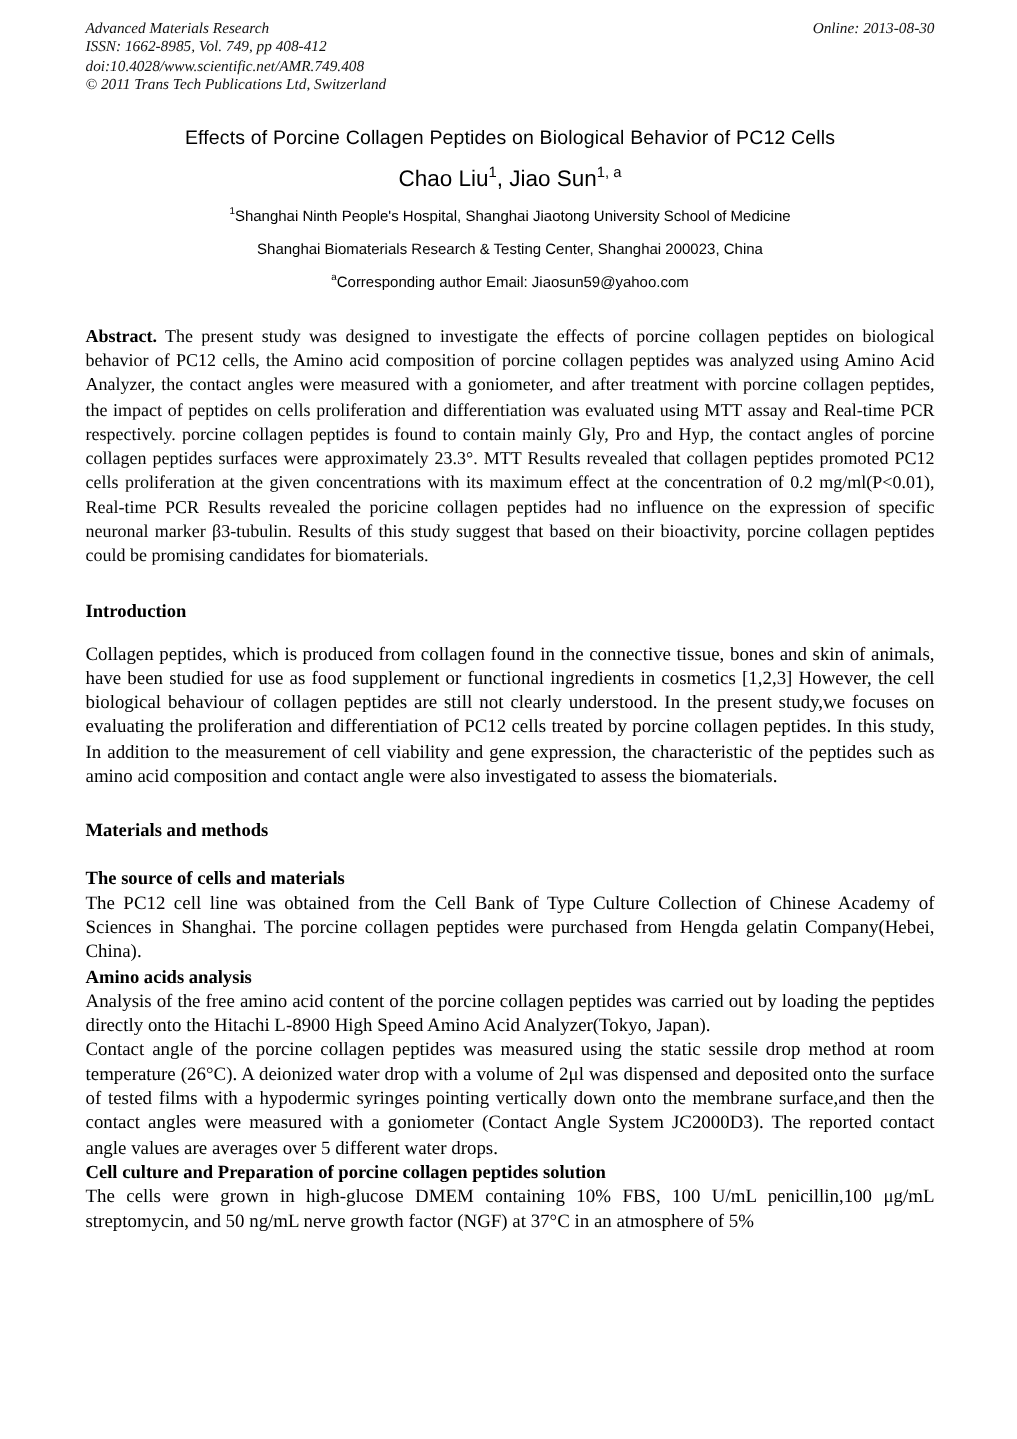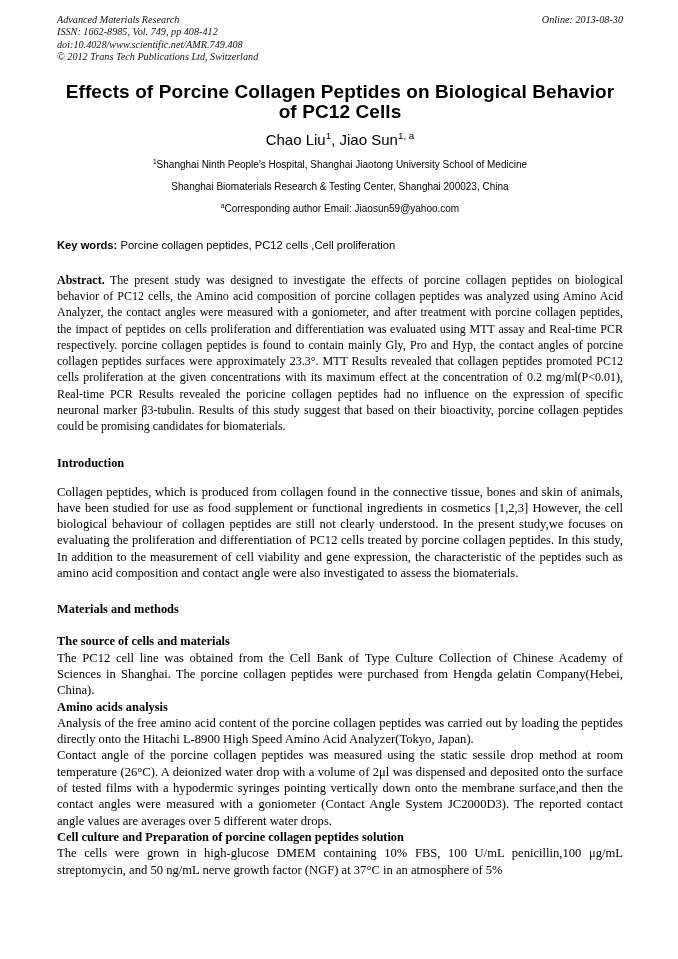--- a/index.html
+++ b/index.html
@@ -42,22 +42,22 @@
     white-space: nowrap;
   }
 
   
   .title-block {
     margin-top: 18px;
     text-align: center;
     font-family: "Liberation Sans", "DejaVu Sans", sans-serif;
   }
   .paper-title {
-    font-size: 19px;
-    font-weight: bold;
+    font-size: 13px;
+    font-weight: normal;
     line-height: 20px;
     margin: 0 6px;
     letter-spacing: 0.1px;
   }
   .authors {
     font-size: 15px;
     line-height: 18px;
     margin-top: 9px;
   }
   .affiliation {
@@ -118,40 +118,39 @@
 </head>
 <body>
 
 <div class="page">
 
   <div class="masthead">
     <div class="masthead-left">
       <div>Advanced Materials Research</div>
       <div>ISSN: 1662-8985, Vol. 749, pp 408-412</div>
       <div>doi:10.4028/www.scientific.net/AMR.749.408</div>
-      <div>© 2012 Trans Tech Publications Ltd, Switzerland</div>
+      <div>© 2011 Trans Tech Publications Ltd, Switzerland</div>
     </div>
     <div class="masthead-right">Online: 2013-08-30</div>
   </div>
 
   <div class="title-block">
     <div class="paper-title">Effects of Porcine Collagen Peptides on Biological Behavior of PC12 Cells</div>
 
     <div class="authors">
       <span>Chao Liu</span><sup>1</sup><span>, </span><span>Jiao Sun</span><sup>1, a</sup>
     </div>
 
     <div class="affiliation first"><sup>1</sup><span>Shanghai Ninth People's Hospital, Shanghai Jiaotong University School of Medicine</span></div>
 
     <div class="affiliation second"><span>Shanghai Biomaterials Research &amp; Testing Center, Shanghai 200023, China</span></div>
 
     <div class="affiliation third"><sup>a</sup><span>Corresponding author Email: Jiaosun59@yahoo.com</span></div>
   </div>
 
-  <div class="keywords"><span class="kw-label">Key words:</span><span> Porcine collagen peptides, PC12 cells ,Cell proliferation</span></div>
 
   <p class="abstract"><span class="ab-label">Abstract.</span><span> The present study was designed to investigate the effects of porcine collagen peptides on biological behavior of PC12 cells, the Amino acid composition of porcine collagen peptides was analyzed using Amino Acid Analyzer, the contact angles were measured with a goniometer, and after treatment with porcine collagen peptides, the impact of peptides on cells proliferation and differentiation was evaluated using MTT assay and Real-time PCR respectively. porcine collagen peptides is found to contain mainly Gly, Pro and Hyp, the contact angles of porcine collagen peptides surfaces were approximately 23.3°. MTT Results revealed that collagen peptides promoted PC12 cells proliferation at the given concentrations with its maximum effect at the concentration of 0.2 mg/ml(P&lt;0.01), Real-time PCR Results revealed the poricine collagen peptides had no influence on the expression of specific neuronal marker   β3-tubulin. Results of this study suggest that based on their bioactivity, porcine collagen peptides could be promising candidates for biomaterials.</span></p>
 
   <h2 class="section-head">Introduction</h2>
   <p class="para spaced">Collagen peptides, which is produced from collagen found in the connective tissue, bones and skin of animals, have been studied for use as food supplement or functional ingredients in cosmetics [1,2,3] However, the cell biological behaviour of collagen peptides are still not clearly understood. In the present study,we focuses on evaluating the proliferation and differentiation of PC12 cells treated by porcine collagen peptides. In this study, In addition to the measurement of cell viability and gene expression, the characteristic of the peptides such as amino acid composition and contact angle were also investigated to assess the biomaterials.</p>
 
   <h2 class="section-head">Materials and methods</h2>
 
   <div class="methods-block">
     <h3 class="sub-head">The source of cells and materials</h3>

